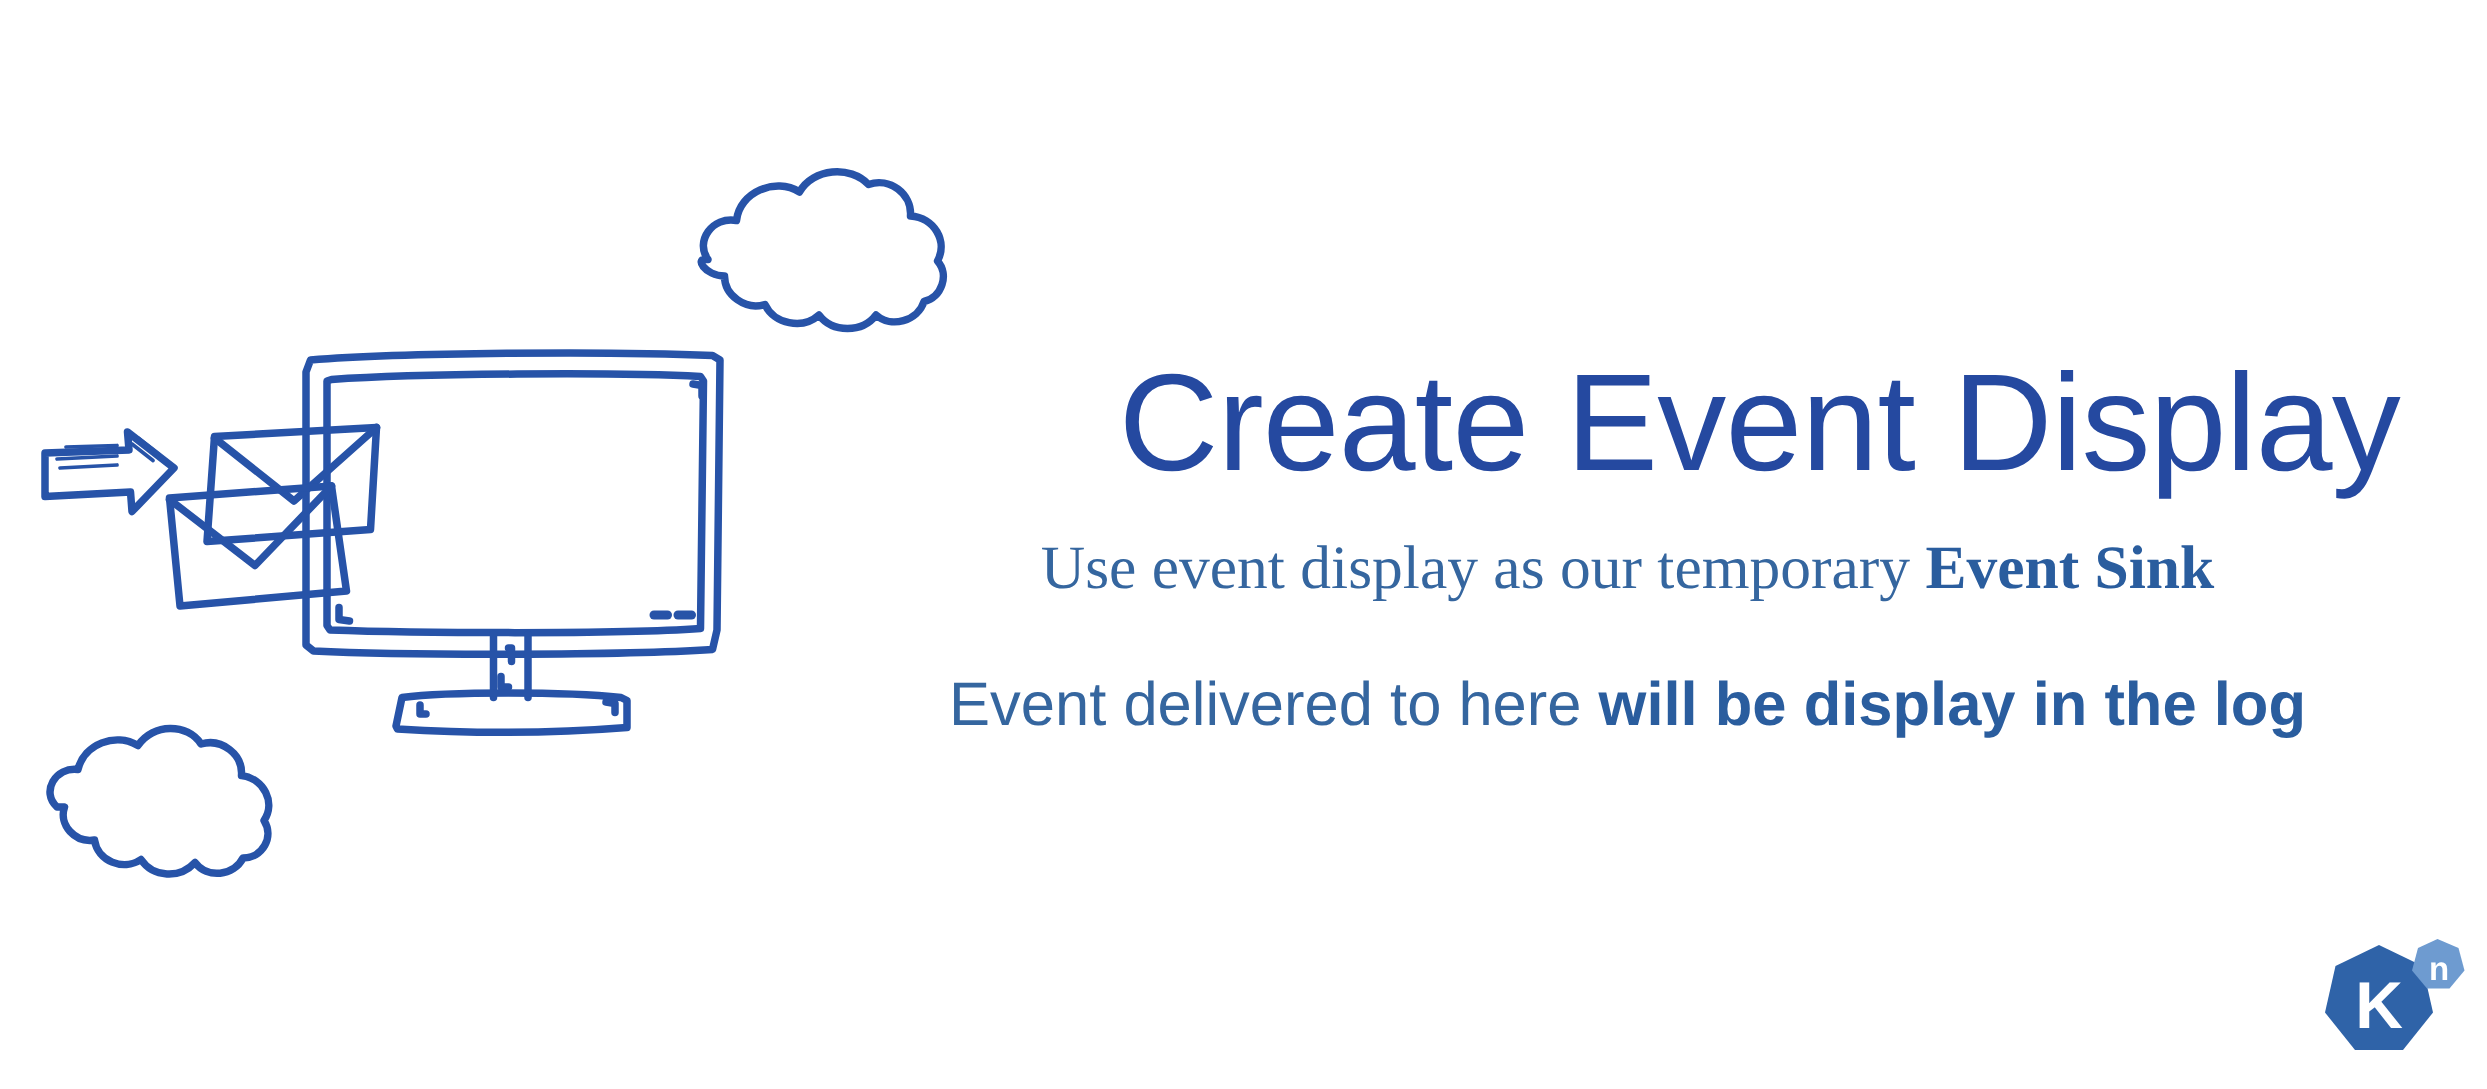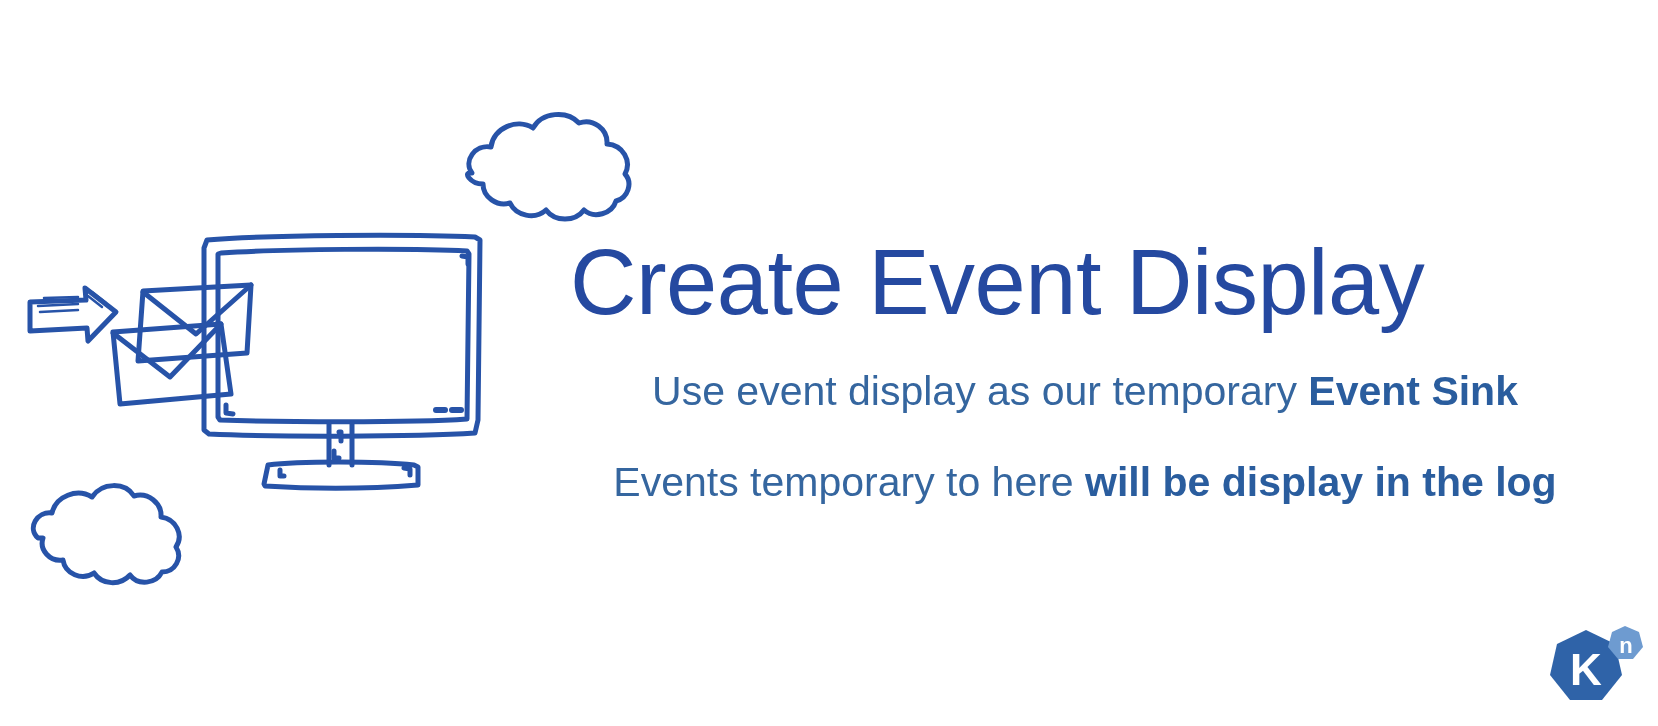--- a/index.html
+++ b/index.html
@@ -39,35 +39,35 @@
     width: 1030px;
     height: 320px;
   }
   .slide-title {
     font-family: "Liberation Sans", sans-serif;
     font-size: 92px;
     font-weight: 400;
     line-height: 1.02;
     letter-spacing: -0.5px;
     color: #2549a0;
-    text-align: left;
+    text-align: right;
     margin: 0;
     padding: 0;
     white-space: nowrap;
   }
   .subtitle {
     font-family: "Liberation Sans", sans-serif;
     font-size: 41px;
     font-weight: 400;
     color: #35669f;
     text-align: center;
     white-space: nowrap;
     margin: 0;
   }
-  .subtitle-1 { margin-top: 38px; }
+  .subtitle-1 { margin-top: 24px; font-family: Liberation Serif, serif; }
   .subtitle-2 { margin-top: 44px; }
   .subtitle b {
     font-weight: 700;
     color: #2a5d9e;
   }
 
   
   .logo {
     position: absolute;
     left: 1543px;
@@ -143,21 +143,21 @@
                  M88 236 l14,11 M92 232 l14,11" stroke-width="2.5"></path>
       </g>
     </svg>
   </div>
 
   <div class="text-block">
     <h1 class="slide-title">Create Event Display</h1>
 
     <p class="subtitle subtitle-1"><span>Use event display as our temporary </span><b>Event Sink</b></p>
 
-    <p class="subtitle subtitle-2"><span>Events temporary to here </span><b>will be display in the log</b></p>
+    <p class="subtitle subtitle-2"><span>Event delivered to here </span><b>will be display in the log</b></p>
   </div>
 
   <div class="logo">
     <svg width="108" height="100" viewBox="0 0 108 100" xmlns="http://www.w3.org/2000/svg">
 
       <g>
         <path d="M43 12 L72 26 L79 57 L59 82 L27 82 L7 57 L14 26 Z" fill="#2f63a8"></path>
       </g>
 
       <g>

